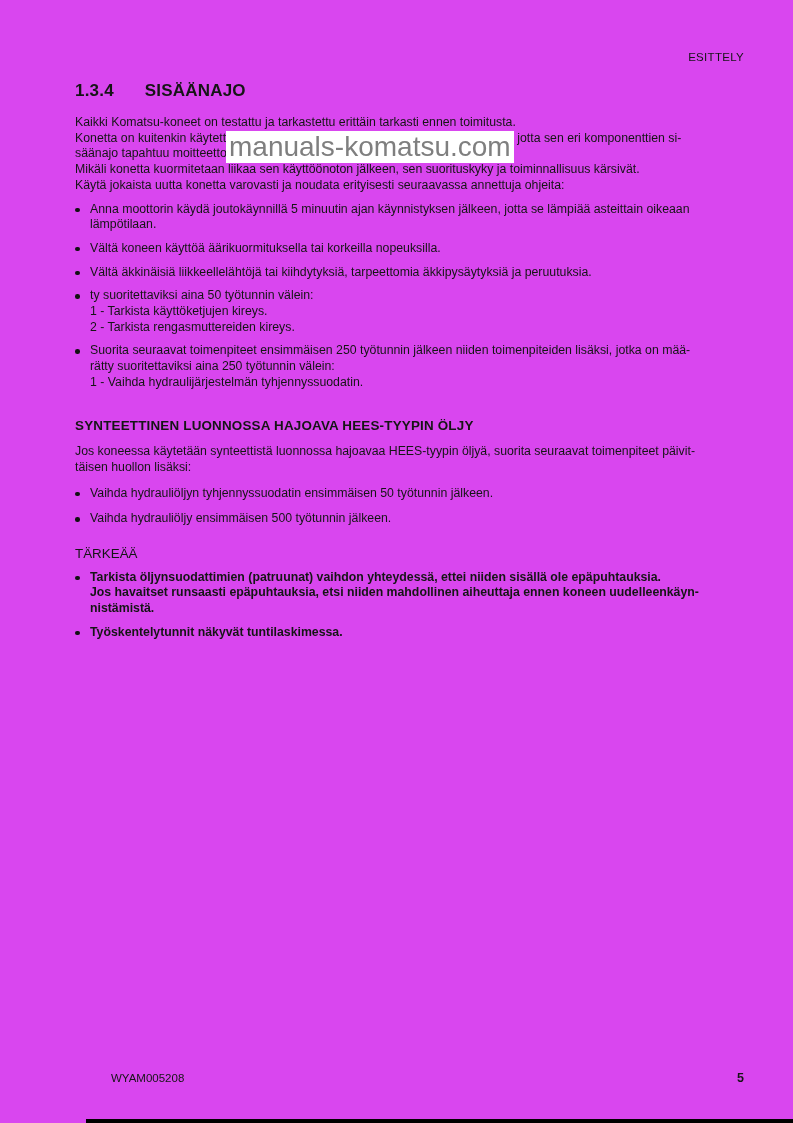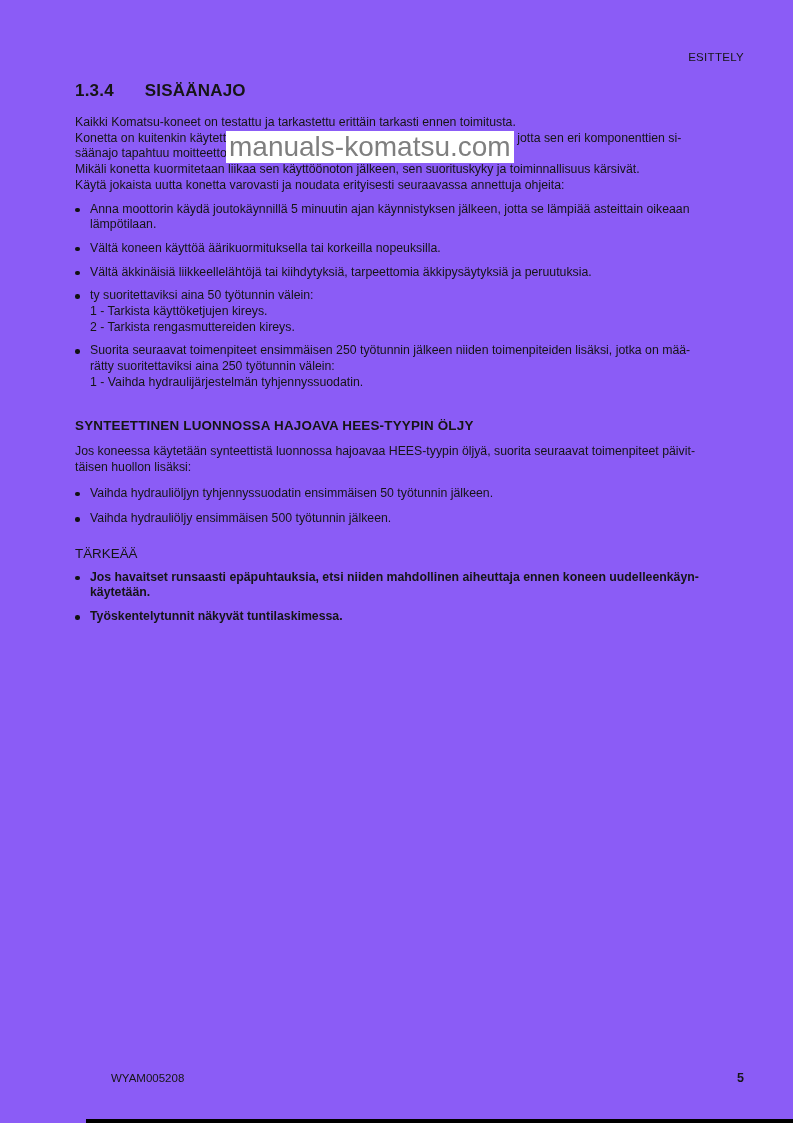--- a/index.html
+++ b/index.html
@@ -1,20 +1,20 @@
 <!DOCTYPE html>
 <html><head>
 <meta charset="utf-8">
 <style>
   html, body { margin: 0; padding: 0; background: #ffffff; }
   .page {
     position: relative;
     width: 793px;
     height: 1123px;
-    background: #8b5cf6;
+    background: #d946ef;
     font-family: "Liberation Sans", "DejaVu Sans", sans-serif;
     color: #151515;
     overflow: hidden;
   }
   .header {
     position: absolute;
     top: 51px;
     right: 49px;
     font-size: 11.5px;
     letter-spacing: 0.3px;
@@ -178,22 +178,23 @@
             </div>
         </div>
       </div>
 
       <div class="important-heading">TÄRKEÄÄ</div>
 
       <div>
         <div class="bullet bold">
           <span class="dot"></span>
           <div class="lines">
+              <div>Tarkista öljynsuodattimien (patruunat) vaihdon yhteydessä, ettei niiden sisällä ole epäpuhtauksia.</div>
               <div>Jos havaitset runsaasti epäpuhtauksia, etsi niiden mahdollinen aiheuttaja ennen koneen uudelleenkäyn-</div>
-              <div>käytetään.</div>
+              <div>nistämistä.</div>
             </div>
         </div>
         <div class="bullet bold">
           <span class="dot"></span>
           <div class="lines">
               <div>Työskentelytunnit näkyvät tuntilaskimessa.</div>
             </div>
         </div>
       </div>
 

